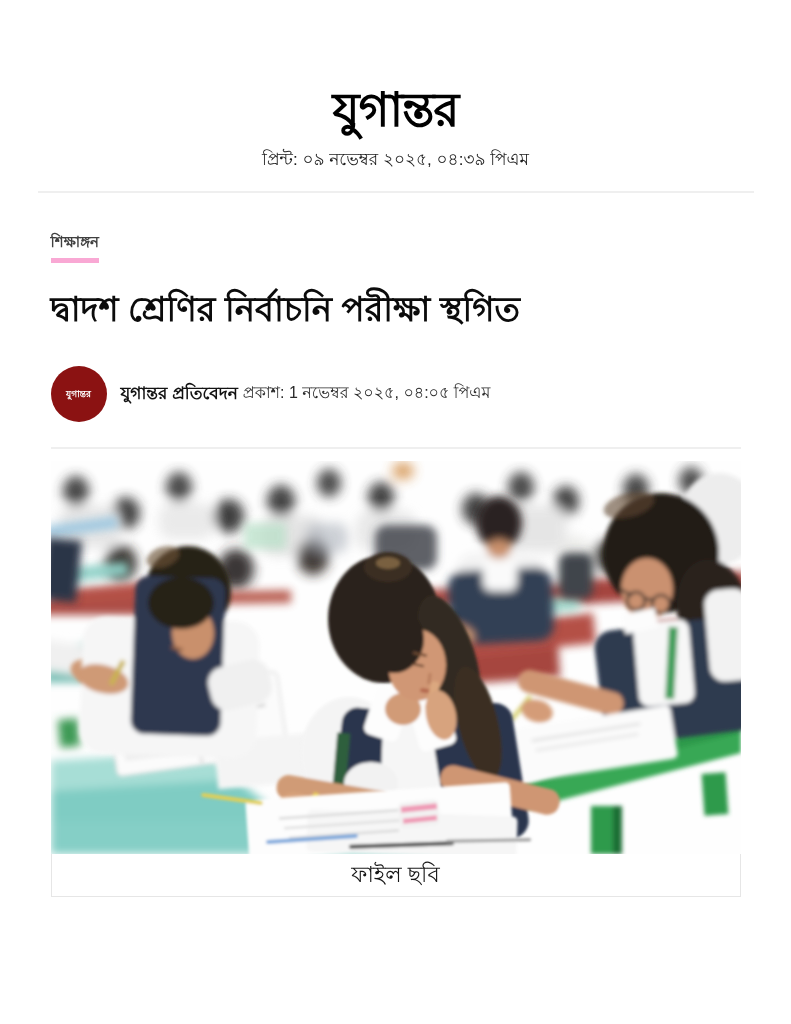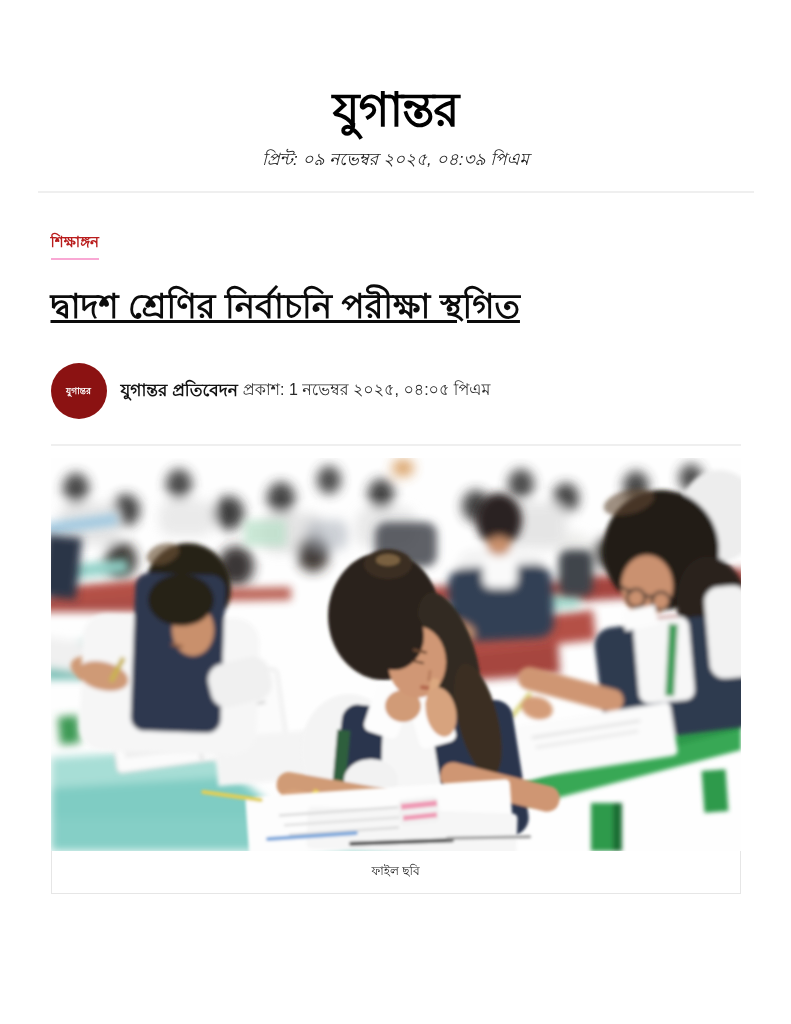--- a/index.html
+++ b/index.html
@@ -9,32 +9,32 @@
     font-family: "Liberation Sans", "DejaVu Sans", sans-serif;
     color: #111;
   }
   .masthead { text-align: center; padding-top: 84px; }
   .logo {
     display: inline-block;
     font-size: 47px; font-weight: 900; letter-spacing: -1px;
     color: #000; line-height: 1.1;
     font-family: "DejaVu Serif", "Liberation Serif", serif;
   }
-  .print-line { margin-top: 10px; font-size: 17px; color: #1d1d1d; font-style: italic; }
+  .print-line { margin-top: 10px; font-size: 17px; color: #1d1d1d; }
   .top-divider { width: 716px; height: 2px; background: #efefef; margin: 17px auto 0; }
   .content { width: 690px; margin: 0 auto; }
   .category {
     display: inline-block; margin-top: 37px;
-    font-size: 15px; font-weight: 700; color: #b91c1c;
-    padding-bottom: 3px; border-bottom: 2px solid #f9a8d4;
+    font-size: 15px; font-weight: 700; color: #404040;
+    padding-bottom: 3px; border-bottom: 5px solid #f9a8d4;
     text-decoration: none; cursor: pointer;
   }
   .headline {
     margin: 25px 0 0 0;
-    font-size: 34px; font-weight: 700; line-height: 1.25; color: #0b0b0b; text-decoration: underline;
+    font-size: 34px; font-weight: 700; line-height: 1.25; color: #0b0b0b;
   }
   .byline { margin-top: 36px; display: flex; align-items: center; gap: 14px; }
   .avatar {
     width: 56px; height: 56px; border-radius: 50%;
     background: #8b1212; color: #fff; flex: 0 0 auto;
     display: flex; align-items: center; justify-content: center;
     font-size: 9px; font-weight: 700; overflow: hidden; text-align: center;
   }
   .byline-text { display: flex; flex-direction: row; gap: 5px; }
   .author-name { font-size: 17px; font-weight: 700; color: #121212; }
@@ -43,21 +43,21 @@
   figure.article-figure { margin: 12px 0 0 0; padding: 0; }
   .photo {
     position: relative; width: 690px; height: 393px;
     background: #ffffff; overflow: hidden;
   }
   .photo svg { display: block; width: 100%; height: 100%; }
   .caption-box {
     width: 690px; height: 43px;
     border: 1px solid #e6e6e6; border-top: none;
     display: flex; align-items: center; justify-content: center;
-    font-size: 12px; color: #161616; background: #fff;
+    font-size: 22px; color: #161616; background: #fff;
   }
   .bottom-space { height: 120px; }
 </style>
 </head>
 <body>
 
 <header class="masthead">
   <div class="logo">যুগান্তর</div>
   <div class="print-line">প্রিন্ট: ০৯ নভেম্বর ২০২৫, ০৪:৩৯ পিএম</div>
   <div class="top-divider"></div>

